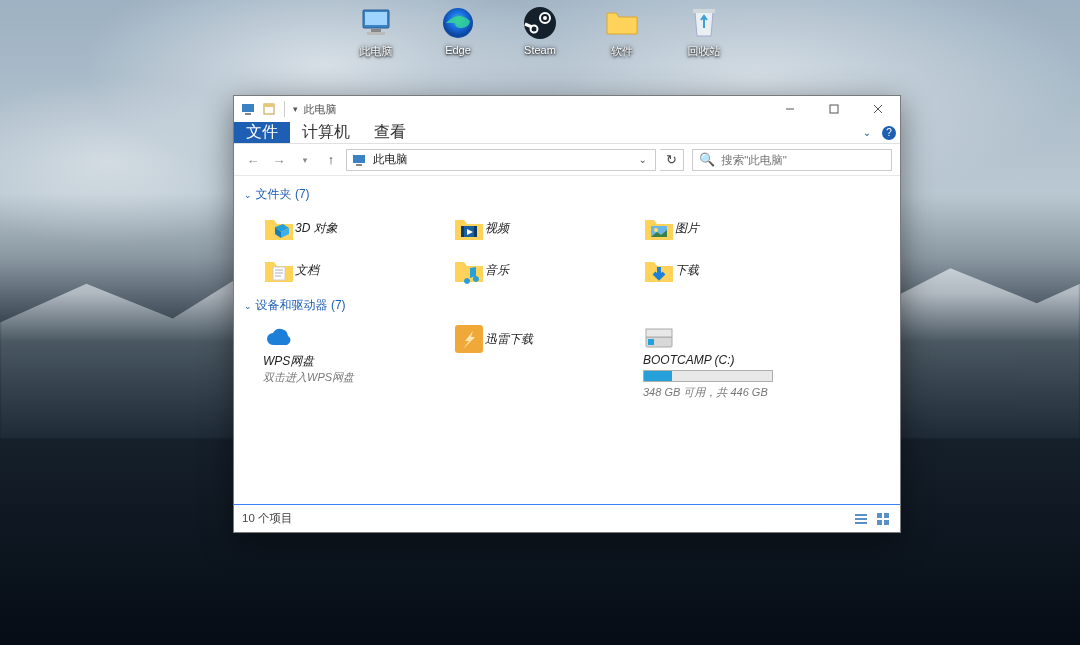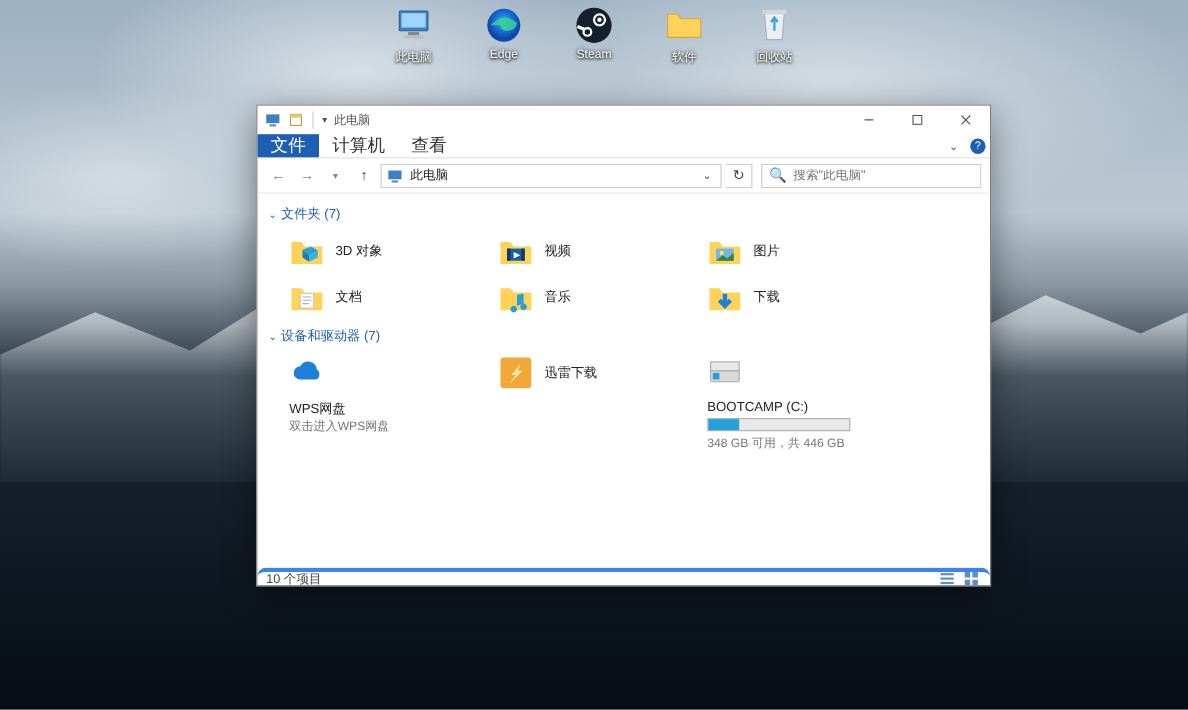--- a/index.html
+++ b/index.html
@@ -44,28 +44,28 @@
 .addr .crumb { font-size:11.5px; color:#222; }
 .addr .dd { margin-left:auto; color:#555; font-size:10px; padding:0 4px; cursor:pointer; }
 .refresh { width:24px; height:22px; border:1px solid #ccc; border-left:none; display:flex; align-items:center; justify-content:center; font-size:13px; color:#444; cursor:pointer; }
 .search { width:200px; height:22px; border:1px solid #ccc; margin-left:4px; display:flex; align-items:center; padding:0 6px; gap:6px; }
 .search input { border:none; outline:none; flex:1; font-size:11.5px; color:#333; background:transparent; }
 .search .sic { color:#777; font-size:13px; }
 .content { flex:1; overflow:auto; padding:4px 10px; }
 .group-h { display:flex; align-items:center; gap:4px; color:#1e5fb4; font-size:12px; padding:6px 0 4px; cursor:pointer; }
 .group-h .chev { font-size:9px; }
 .items { display:flex; flex-wrap:wrap; gap:0; padding-left:14px; }
-.item { width:190px; height:42px; display:flex; align-items:center; gap:10px; padding:4px; cursor:pointer; border:1px solid transparent; }
+.item { width:190px; height:42px; display:flex; align-items:center; gap:0; padding:4px; cursor:pointer; border:1px solid transparent;font-style:italic; }
 .item .fi { width:32px; height:32px; display:flex; align-items:center; justify-content:center; flex-shrink:0; }
 .item .txt { font-size:12px; color:#222; }
 .item .sub { font-size:11px; color:#777; }
 .item.col { flex-direction:column; align-items:flex-start; height:auto; padding-top:2px; }
 .drive .bar { width:130px; height:12px; border:1px solid #b0b0b0; background:#e8e8e8; margin:3px 0; position:relative; }
 .drive .fill { position:absolute; left:0; top:0; bottom:0; background:#26a0da; }
-.status { height:16px; border-top:4px solid #3b82f6; display:flex; align-items:center; padding:0 8px; font-size:11.5px; color:#444;border-radius:11px; }
+.status { height:28px; border-top:1px solid #3b82f6; display:flex; align-items:center; padding:0 8px; font-size:11.5px; color:#444; }
 .status .sp { flex:1; }
 .status .view-ic { width:18px; height:18px; display:flex; align-items:center; justify-content:center; margin-left:4px; cursor:pointer; }
 
 svg { display:block; }
 </style>
 </head>
 <body>
 
 <div class="sky"></div>
 <div class="mtn"></div>

